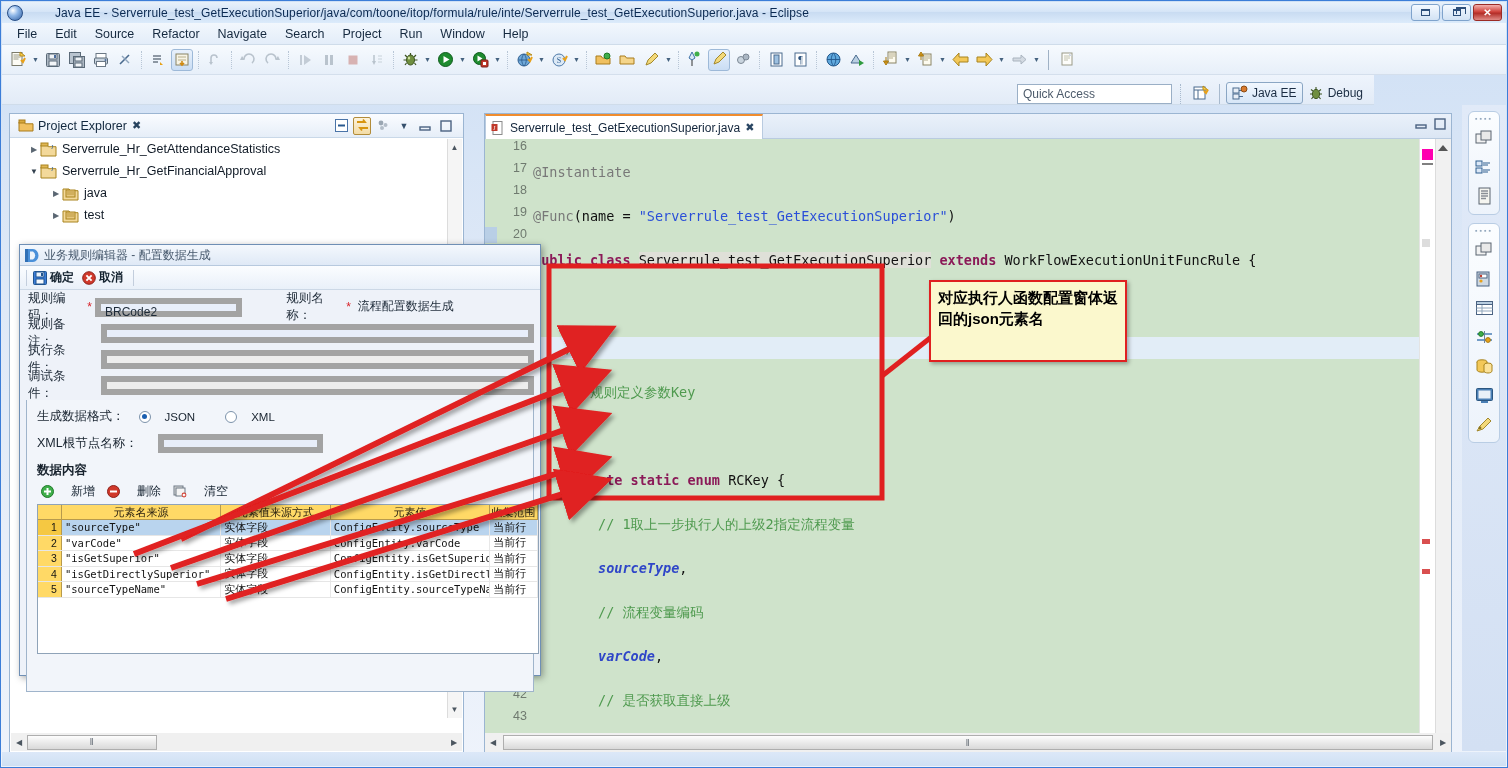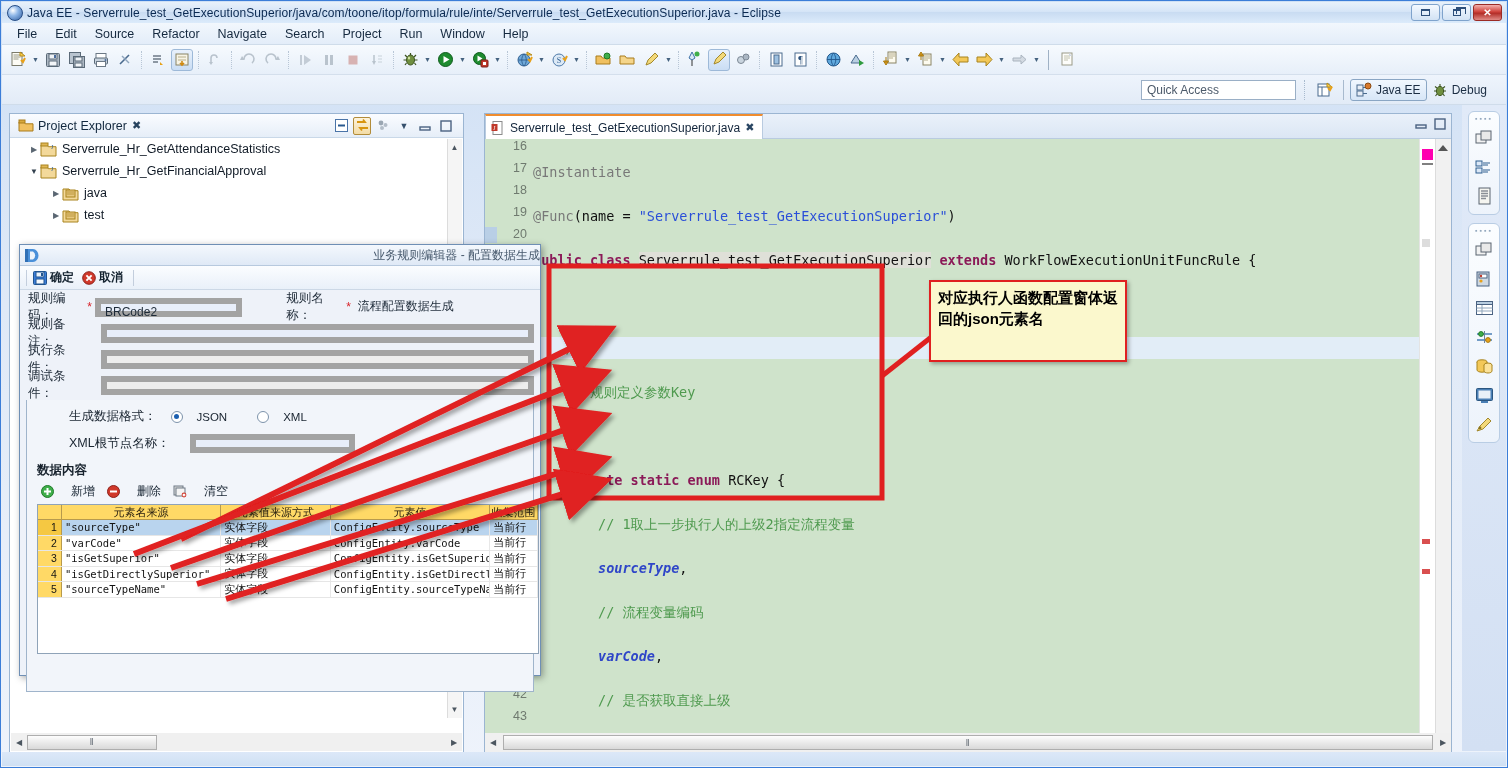--- a/index.html
+++ b/index.html
@@ -18,20 +18,21 @@
     background:linear-gradient(to bottom,#cfe0f5 0%, #dfe9f7 40%, #eef3fb 100%);
     border:1px solid #3b7dd8;
   }
 
   
   #title-bar {
     position:absolute; left:1px; top:1px; width:1504px; height:22px;
     background:linear-gradient(to bottom,#e8f1fb 0%, #d6e5f7 45%, #c9dcf2 50%, #dcebfb 100%);
     display:flex; align-items:center;
     border-bottom:1px solid #b4cbe4;
+    gap:28px;
   }
   #title-bar .app-icon {
     width:16px; height:16px; margin:0 4px 0 5px;
     border-radius:50%;
     background:radial-gradient(circle at 35% 32%, #ffffff 0%, #8fb7e8 40%, #2f5c9e 100%);
     border:1px solid #274e87;
     flex:none;
   }
   #title-bar .title-text {
     font-size:12px; color:#0b2a52; white-space:nowrap;
@@ -73,24 +74,24 @@
   .tb-btn.sel { border:1px solid #9db9d8; border-radius:3px;
                 background:linear-gradient(to bottom,#e8f1fc,#c9ddf4); }
   .tb-sep { width:1px;height:18px;margin:0 4px;
             border-left:1px dotted #b8c6d6; }
   .tb-arrow { width:11px;height:22px;display:flex;align-items:center;justify-content:center;
               font-size:7px;color:#45627f; }
   .ic { display:block; }
 
   
   #quick-row {
-    position:absolute; left:1px; top:74px; width:1504px; height:30px;
+    position:absolute; left:1px; top:74px; width:1372px; height:30px;
     background:linear-gradient(to bottom,#eef4fc,#e2ebf7);
-    display:flex; align-items:center; justify-content:flex-end;
-    padding-right:14px; border-bottom:1px solid #cfdcea;
+    display:flex; align-items:flex-end; justify-content:flex-end;
+    padding-right:6px; border-bottom:1px solid #cfdcea;
   }
   #quick-access {
     width:155px;height:20px;border:1px solid #9aafc6;background:#fff;
     font-size:12px;color:#4d5b6b;padding:0 5px;line-height:18px;
   }
   .qa-sep{width:1px;height:20px;border-left:1px dotted #a8bace;margin:0 8px;}
   .persp-btn{height:22px;display:flex;align-items:center;gap:4px;padding:0 5px;font-size:12px;color:#1b2d43;}
   .persp-btn.active{border:1px solid #8aa6c4;border-radius:3px;background:linear-gradient(to bottom,#f1f7fe,#d7e6f7);}
 
   
@@ -175,41 +176,41 @@
             display:flex;align-items:center;justify-content:center; }
 
   
   #rule-dialog {
     position:absolute; left:18px; top:243px; width:522px; height:432px;
     background:#eef2f9; border:1px solid #6f8fb5;
     box-shadow:2px 2px 7px rgba(0,0,0,.35);
   }
   #rd-titlebar { height:21px; background:linear-gradient(to bottom,#f4f8fd,#dfe9f6);
                  display:flex; align-items:center; padding-left:4px;
-                 border-bottom:1px solid #b7c9de;justify-content:space-between; }
+                 border-bottom:1px solid #b7c9de; }
   #rd-titlebar .rd-icon{ width:15px;height:15px;margin-right:5px;flex:none; }
   #rd-titlebar .rd-title{ font-size:12px;color:#46586c; }
   #rd-toolbar { height:24px; background:linear-gradient(to bottom,#fbfdff,#e9f0f9);
                 display:flex; align-items:center; padding-left:4px;
                 border-bottom:1px solid #ccd8e6; }
   .rd-tb-btn{ display:flex;align-items:center;gap:3px;margin-right:8px;font-size:12px;color:#13222f;font-weight:bold;}
   .rd-tb-sep{width:1px;height:16px;border-left:1px solid #c3cedd;margin-left:2px;}
   .rd-form{ padding:6px 0 0 0; }
   .rd-row{ display:flex;align-items:center;height:22px;margin-bottom:4px;padding-left:8px; }
   .rd-label{ font-size:12.5px;color:#1f2b38;width:62px;text-align:left; }
   .req{ color:#d8232a; margin:0 3px; }
   .rd-input{ height:19px;border:6px solid #a3a3a3;background:#e8eefa;font-size:12px;color:#1d2a38;
              padding:0 4px; line-height:17px; }
   #rd-tabs{ margin:4px 6px 0 6px; border-bottom:1px solid #9fb4cb; display:flex; align-items:flex-end; height:22px;}
   .rd-tab{ height:21px;padding:0 12px;display:flex;align-items:center;font-size:12.5px;color:#14222f;
            border:1px solid #9fb4cb;border-bottom:none;background:linear-gradient(to bottom,#eef4fb,#dde7f4); }
   .rd-tab.active{ background:#f4f7fc;border-bottom:1px solid #f4f7fc;margin-bottom:-1px;font-weight:bold;}
   .rd-body{ margin:0 6px;border:1px solid #9fb4cb;border-top:none;background:#f2f5fa;
             height:292px;position:relative;padding:8px 10px; }
-  .radio-row{display:flex;align-items:center;gap:14px;font-size:12.5px;color:#18232f;margin-bottom:9px;margin-left:32px;}
+  .radio-row{display:flex;align-items:center;gap:14px;font-size:12.5px;color:#18232f;margin-bottom:9px;}
   .radio{width:12px;height:12px;border-radius:50%;border:1px solid #7d93ab;background:#fff;position:relative;}
   .radio.on:after{content:"";position:absolute;left:2.5px;top:2.5px;width:5px;height:5px;border-radius:50%;background:#1b5fb0;}
   .mono-lbl{font-family:Liberation Sans, sans-serif;font-size:11.5px;}
   .group-title{font-size:12.5px;color:#16212c;font-weight:bold;margin:8px 0 4px 0;}
   .data-tools{display:flex;align-items:center;gap:12px;margin-bottom:4px;padding-left:4px;}
   .dt-btn{display:flex;align-items:center;gap:17px;font-size:12px;color:#152230;}
   
   #rd-table{ border:1px solid #8fa3b8;background:#fff;width:502px;height:150px;position:relative;overflow:hidden;}
   .rt-head{display:flex;height:15px;background:#ffd966;border-bottom:1px solid #b79a4d;}
   .rt-head .c{border-right:1px solid #b79a4d;font-size:11px;color:#2a2110;display:flex;align-items:center;justify-content:center;overflow:hidden;white-space:nowrap;}

